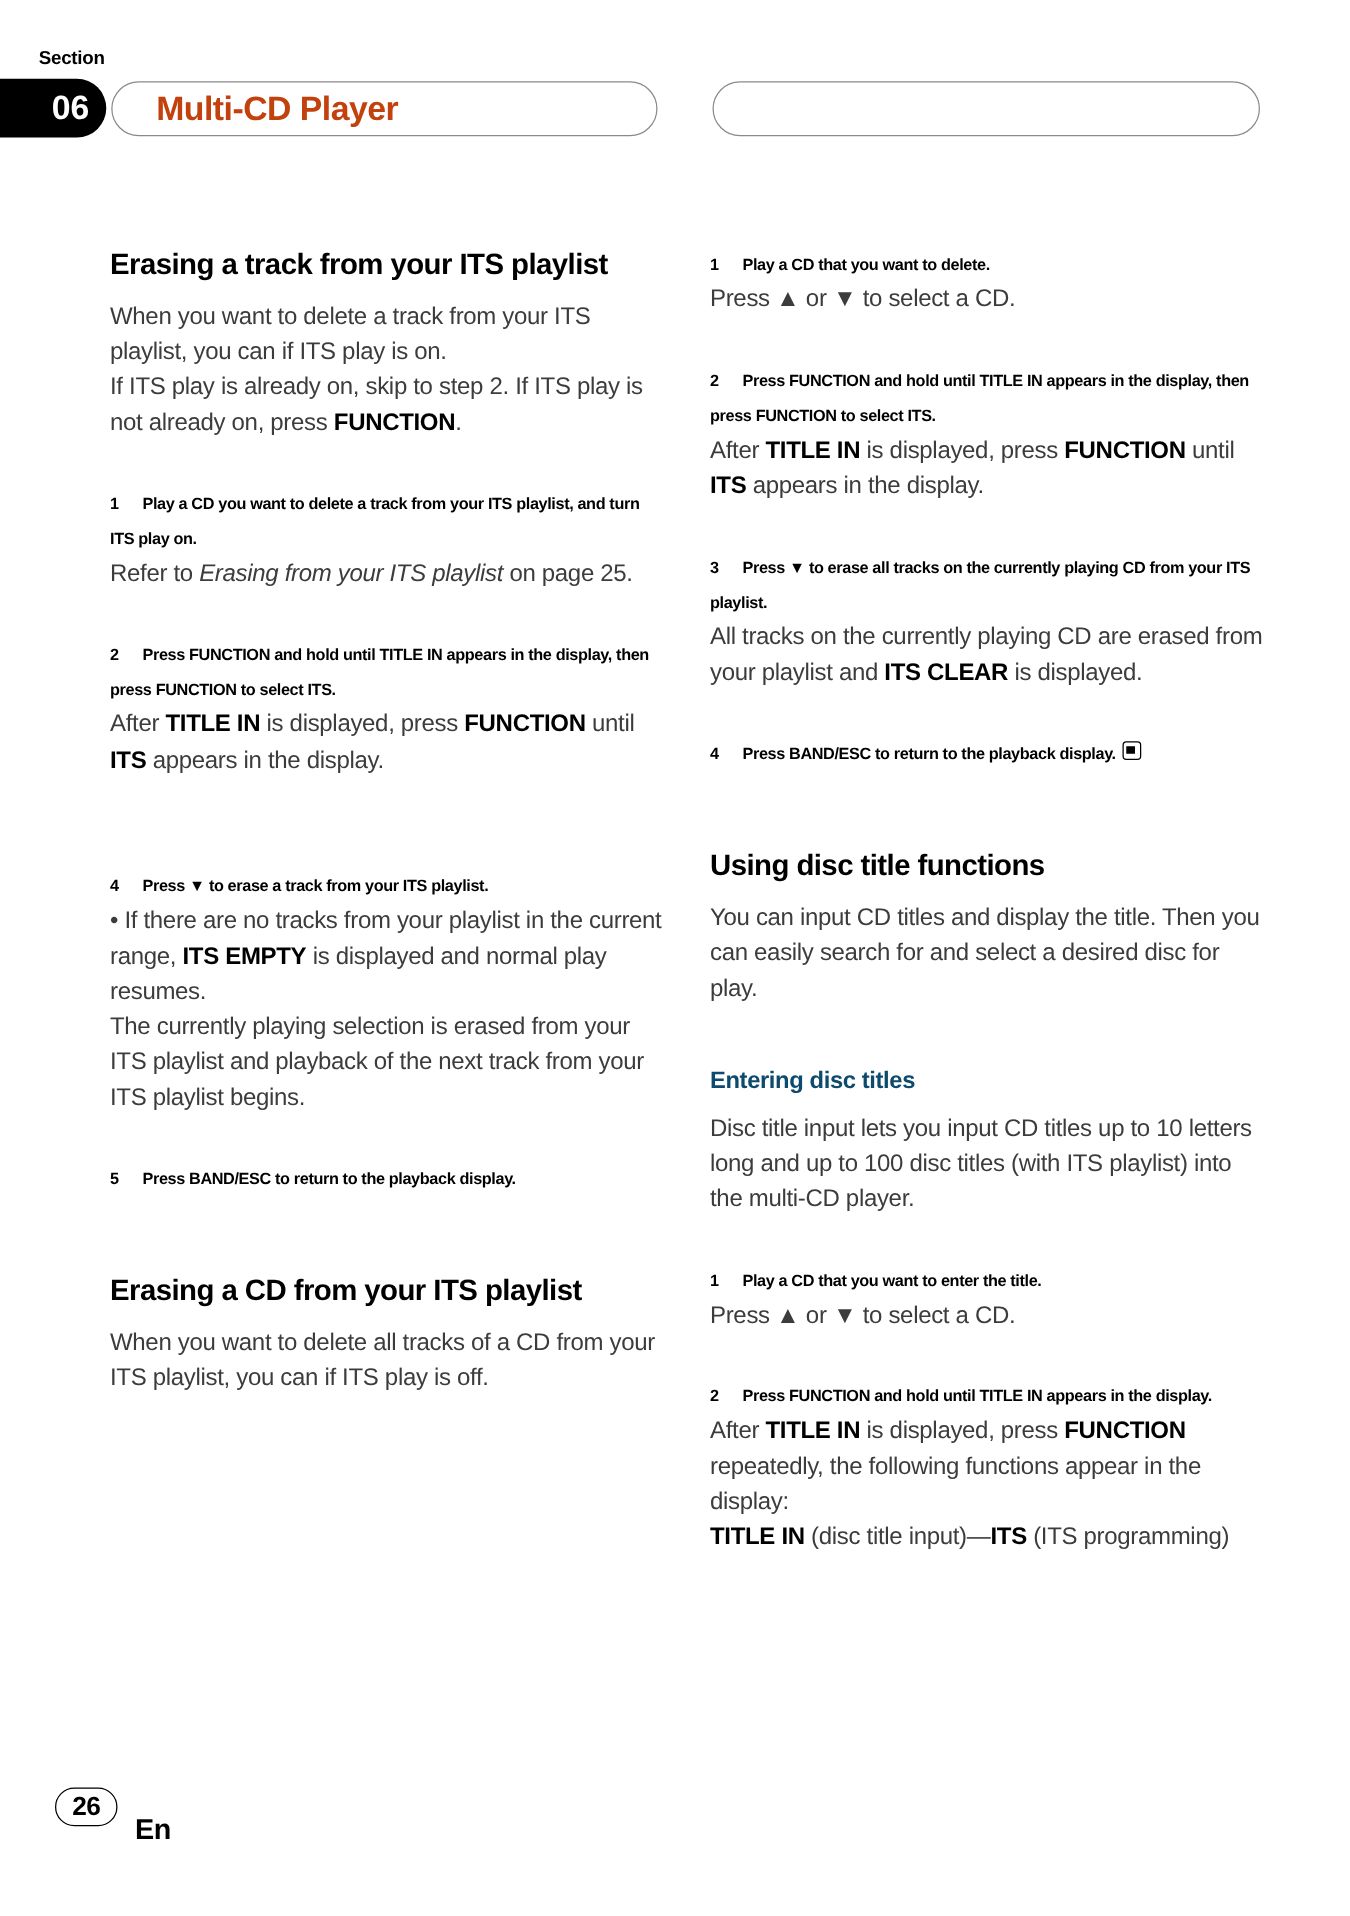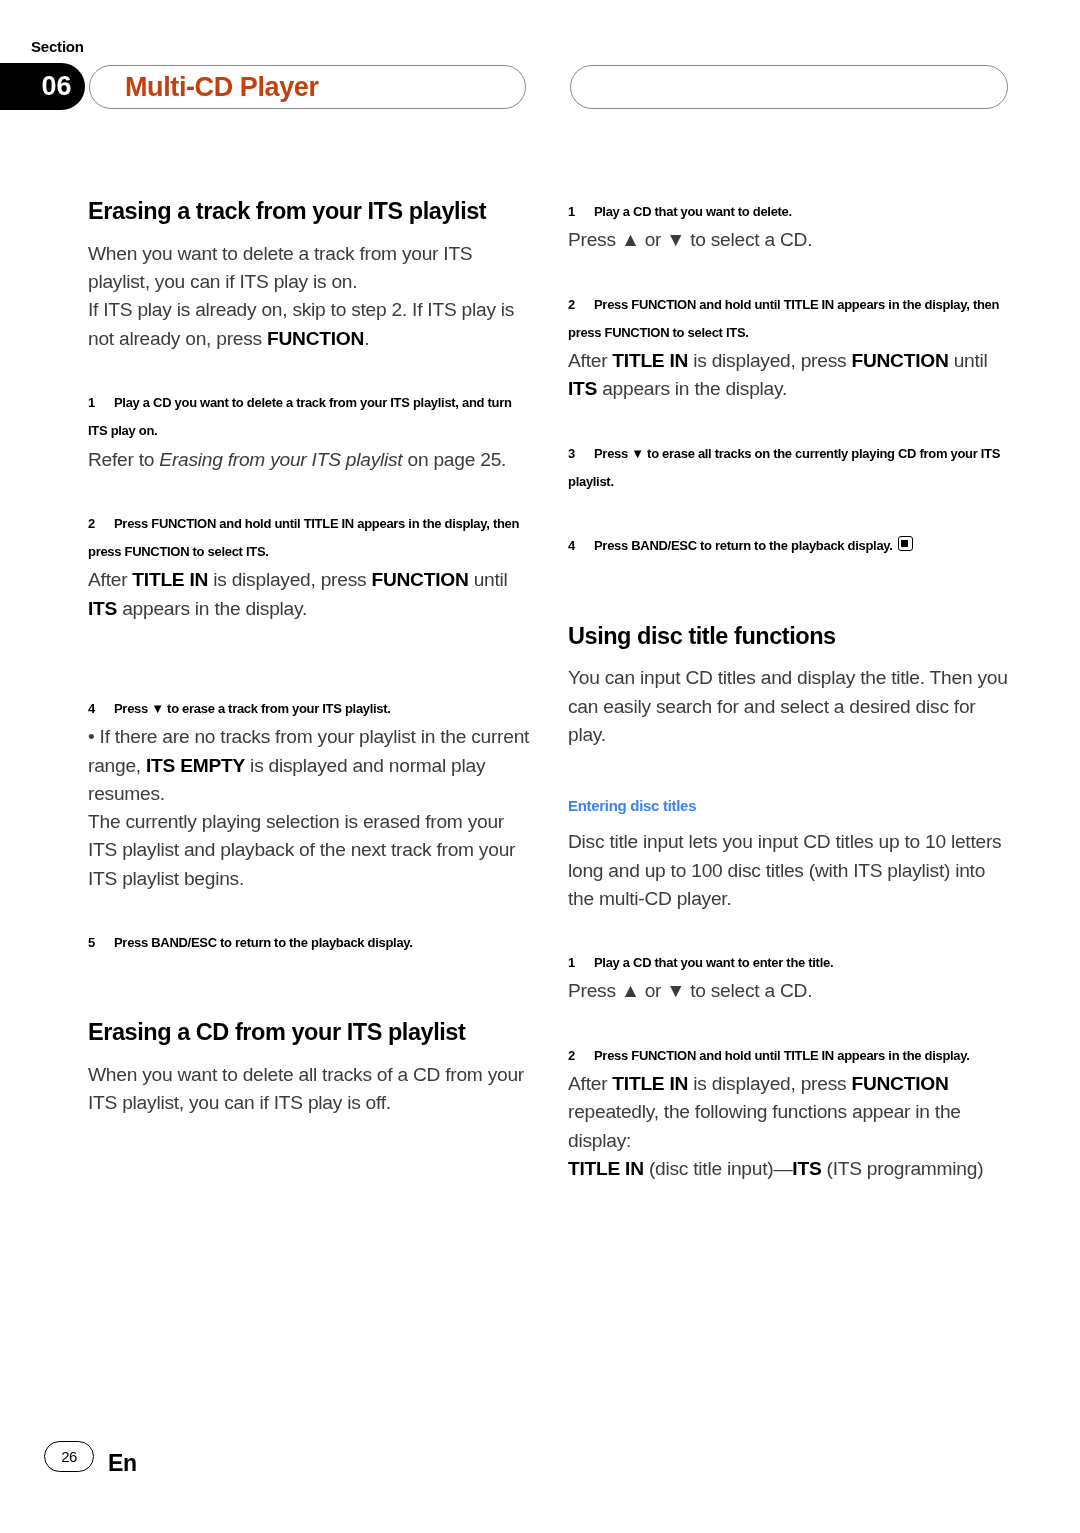--- a/index.html
+++ b/index.html
@@ -98,26 +98,26 @@
 
   h2.sec-head {
     font-size: 23.5px;
     font-weight: bold;
     letter-spacing: -0.45px;
     line-height: 1.18;
     margin: 0 0 14px 0;
     color: #000;
   }
   h3.sub-head {
-    font-size: 15px;
+    font-size: 19px;
     font-weight: bold;
     letter-spacing: -0.3px;
     line-height: 1.2;
     margin: 0 0 13px 0;
-    color: #3b82f6;
+    color: #0c4a6e;
   }
   p.body {
     font-size: 19.2px;
     line-height: 28.3px;
     margin: 0;
     color: #3c3c3c;
     letter-spacing: -0.25px;
     font-weight: 400;
   }
   p.step {
@@ -165,31 +165,31 @@
   #footer {
     position: absolute;
     left: 0;
     bottom: 0;
     width: 1080px;
     height: 110px;
   }
   #page-num {
     position: absolute;
     left: 44px;
-    top: 18px;
+    top: 7px;
     width: 50px;
     height: 31px;
     border: 1.6px solid #000;
     border-radius: 16px;
     box-sizing: border-box;
     display: flex;
     align-items: center;
     justify-content: center;
-    font-size: 15px;
-    font-weight: normal;
+    font-size: 21px;
+    font-weight: bold;
     color: #000;
     letter-spacing: -0.5px;
   }
   #lang-code {
     position: absolute;
     left: 108px;
     top: 27px;
     font-size: 23px;
     font-weight: bold;
     color: #000;
@@ -253,20 +253,21 @@
     <p class="body"><span>Press ▲ or ▼ to select a CD.</span></p>
 
     <div class="gap-md"></div>
 
     <p class="step"><span class="num">2</span><span>Press </span><span>FUNCTION</span><span> and hold until </span><span>TITLE IN</span><span> appears in the display, then press </span><span>FUNCTION</span><span> to select </span><span>ITS</span><span>.</span></p>
     <p class="body"><span>After </span><b class="scap">TITLE IN</b><span> is displayed, press </span><b class="scap">FUNCTION</b><span> until </span><b class="scap">ITS</b><span> appears in the display.</span></p>
 
     <div class="gap-md"></div>
 
     <p class="step"><span class="num">3</span><span>Press ▼ to erase all tracks on the currently playing CD from your ITS playlist.</span></p>
+    <p class="body"><span>All tracks on the currently playing CD are erased from your playlist and </span><b class="scap">ITS CLEAR</b><span> is displayed.</span></p>
 
     <div class="gap-md"></div>
 
     <p class="step"><span class="num">4</span><span>Press </span><span>BAND/ESC</span><span> to return to the playback display.</span><span class="eos"></span></p>
 
     <div class="gap-xl"></div>
 
     <h2 class="sec-head">Using disc title functions</h2>
     <p class="body"><span>You can input CD titles and display the title. Then you can easily search for and select a desired disc for play.</span></p>
 

